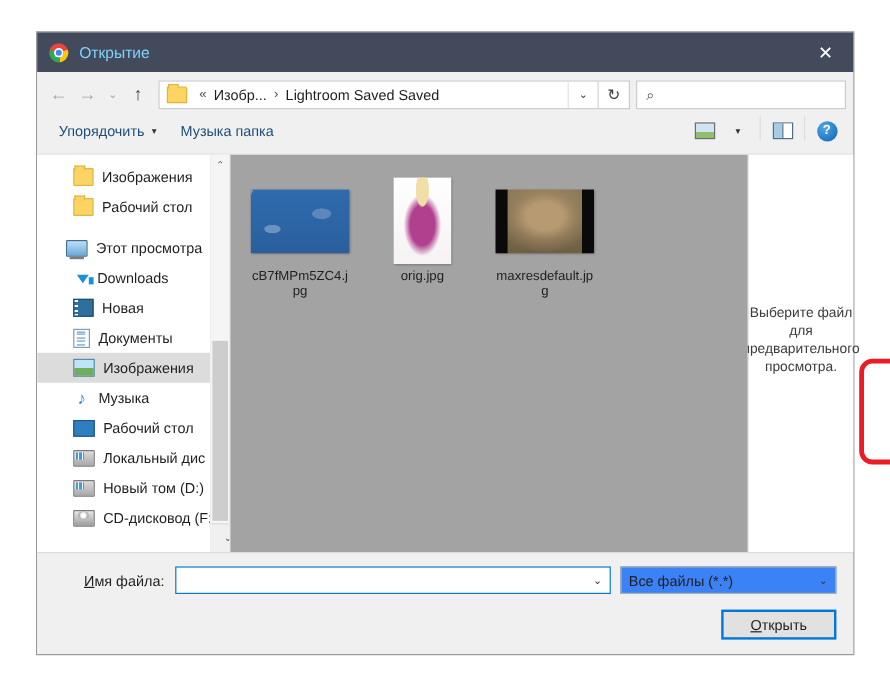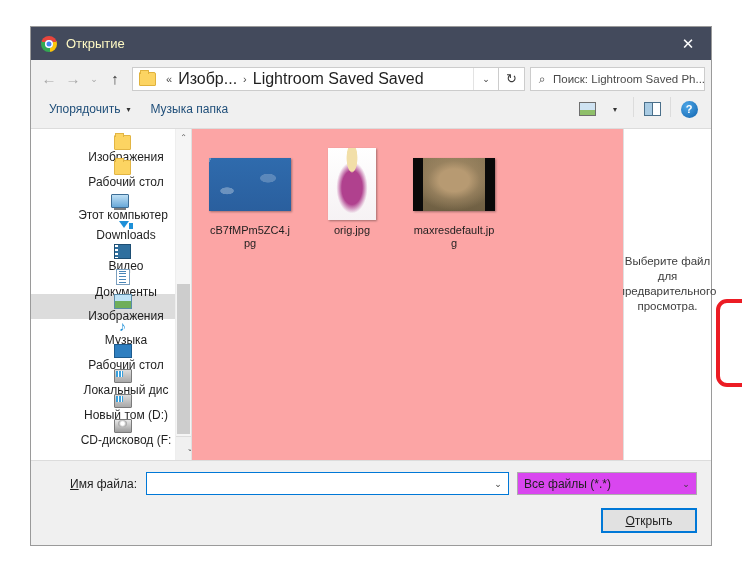--- a/index.html
+++ b/index.html
@@ -43,21 +43,21 @@
   .chrome-logo::after {
     content: "";
     position: absolute;
     left: 4px; top: 4px;
     width: 8px; height: 8px;
     border-radius: 50%;
     background: #4285f4;
     box-shadow: inset 0 0 0 1.5px #ffffff;
   }
   .title-text {
-    color: #fef9c3;
+    color: #7dd3fc;
     font-size: 13px;
     flex: 1 1 auto;
   }
   .close-btn {
     width: 46px; height: 33px;
     display: flex; align-items: center; justify-content: center;
     color: #ffffff;
     font-size: 15px;
     flex: 0 0 auto;
   }
@@ -104,21 +104,21 @@
   .crumb-folder::before {
     content: "";
     position: absolute; left: 0; top: -3px;
     width: 7px; height: 3px;
     background: #fcd462;
     border: 1px solid #e0b23c;
     border-bottom: none;
     border-radius: 1px 1px 0 0;
   }
   .crumb {
-    font-size: 16px; color: #1f1f1f;
+    font-size: 12px; color: #1f1f1f;
     white-space: nowrap;
     padding: 0 1px;
   }
   .crumb-sep {
     font-size: 11px; color: #4a4a4a;
     padding: 0 5px;
     white-space: nowrap;
   }
   .addr-drop {
     margin-left: auto;
@@ -220,21 +220,20 @@
     box-sizing: border-box;
     overflow: hidden;
   }
   .side-item {
     height: 25px;
     display: flex; align-items: center;
     font-size: 12px; color: #1f1f1f;
     padding-left: 8px;
     white-space: nowrap;
     box-sizing: border-box;
-    flex-direction: column;
   }
   .side-item.indent1 { padding-left: 24px; }
   .side-item.indent2 { padding-left: 30px; }
   .side-item.selected { background: #dcdcdc; }
   .side-item.gap { margin-top: 9px; }
   .si-icon {
     width: 17px; height: 15px;
     margin-right: 7px;
     flex: 0 0 auto;
     position: relative;
@@ -352,21 +351,21 @@
     left: 1px; right: 1px;
     top: 155px; height: 150px;
     background: #cdcdcd;
   }
 
   .splitter { width: 1px; background: #e0e0e0; flex: 0 0 auto; }
 
   
   .filearea {
     flex: 1 1 auto;
-    background: #fca5a5;
+    background: #a3a3a3;
     position: relative;
     padding: 16px 0 0 14px;
     box-sizing: border-box;
     min-width: 0;
   }
   .file-grid {
     display: flex;
     flex-wrap: wrap;
     align-content: flex-start;
     gap: 8px 14px;
@@ -501,21 +500,21 @@
     padding-left: 5px;
     overflow: hidden; white-space: nowrap;
   }
   .fn-caret {
     width: 20px; text-align: center;
     font-size: 9px; color: #3b3b3b;
   }
   .filter-select {
     width: 180px; height: 23px;
     margin-left: 8px;
-    background: #d946ef;
+    background: #3b82f6;
     border: 1px solid #adadad;
     box-sizing: border-box;
     display: flex; align-items: center;
     flex: 0 0 auto;
   }
   .filter-value {
     flex: 1 1 auto;
     font-size: 12px; color: #1f1f1f;
     padding-left: 6px;
     white-space: nowrap; overflow: hidden;
@@ -558,21 +557,20 @@
         <span class="crumb-sep">«</span>
         <span class="crumb">Изобр...</span>
         <span class="crumb-sep">›</span>
         <span class="crumb">Lightroom Saved Saved</span>
         <span class="addr-drop">⌄</span>
       </div>
       <div class="refresh-btn">↻</div>
 
       <div class="searchbox">
         <span class="search-icon">⌕</span>
-        <span class="search-ph">Поиск: Lightroom Saved Ph...</span>
       </div>
     </div>
 
     <div class="toolbar">
       <div class="tb-item">
         <span>Упорядочить</span>
         <span class="tb-caret">▾</span>
       </div>
       <div class="tb-item">
         <span>Музыка папка</span>
@@ -604,29 +602,29 @@
             <div class="side-item indent2">
               <span class="si-icon ic-folder"></span>
               <span>Изображения</span>
             </div>
             <div class="side-item indent2">
               <span class="si-icon ic-folder"></span>
               <span>Рабочий стол</span>
             </div>
             <div class="side-item indent1 gap">
               <span class="si-icon ic-pc"></span>
-              <span>Этот компьютер</span>
+              <span>Этот просмотра</span>
             </div>
             <div class="side-item indent2">
               <span class="si-icon ic-down"></span>
               <span>Downloads</span>
             </div>
             <div class="side-item indent2">
               <span class="si-icon ic-video"></span>
-              <span>Видео</span>
+              <span>Новая</span>
             </div>
             <div class="side-item indent2">
               <span class="si-icon ic-doc"></span>
               <span>Документы</span>
             </div>
             <div class="side-item indent2 selected">
               <span class="si-icon ic-pic"></span>
               <span>Изображения</span>
             </div>
             <div class="side-item indent2">

